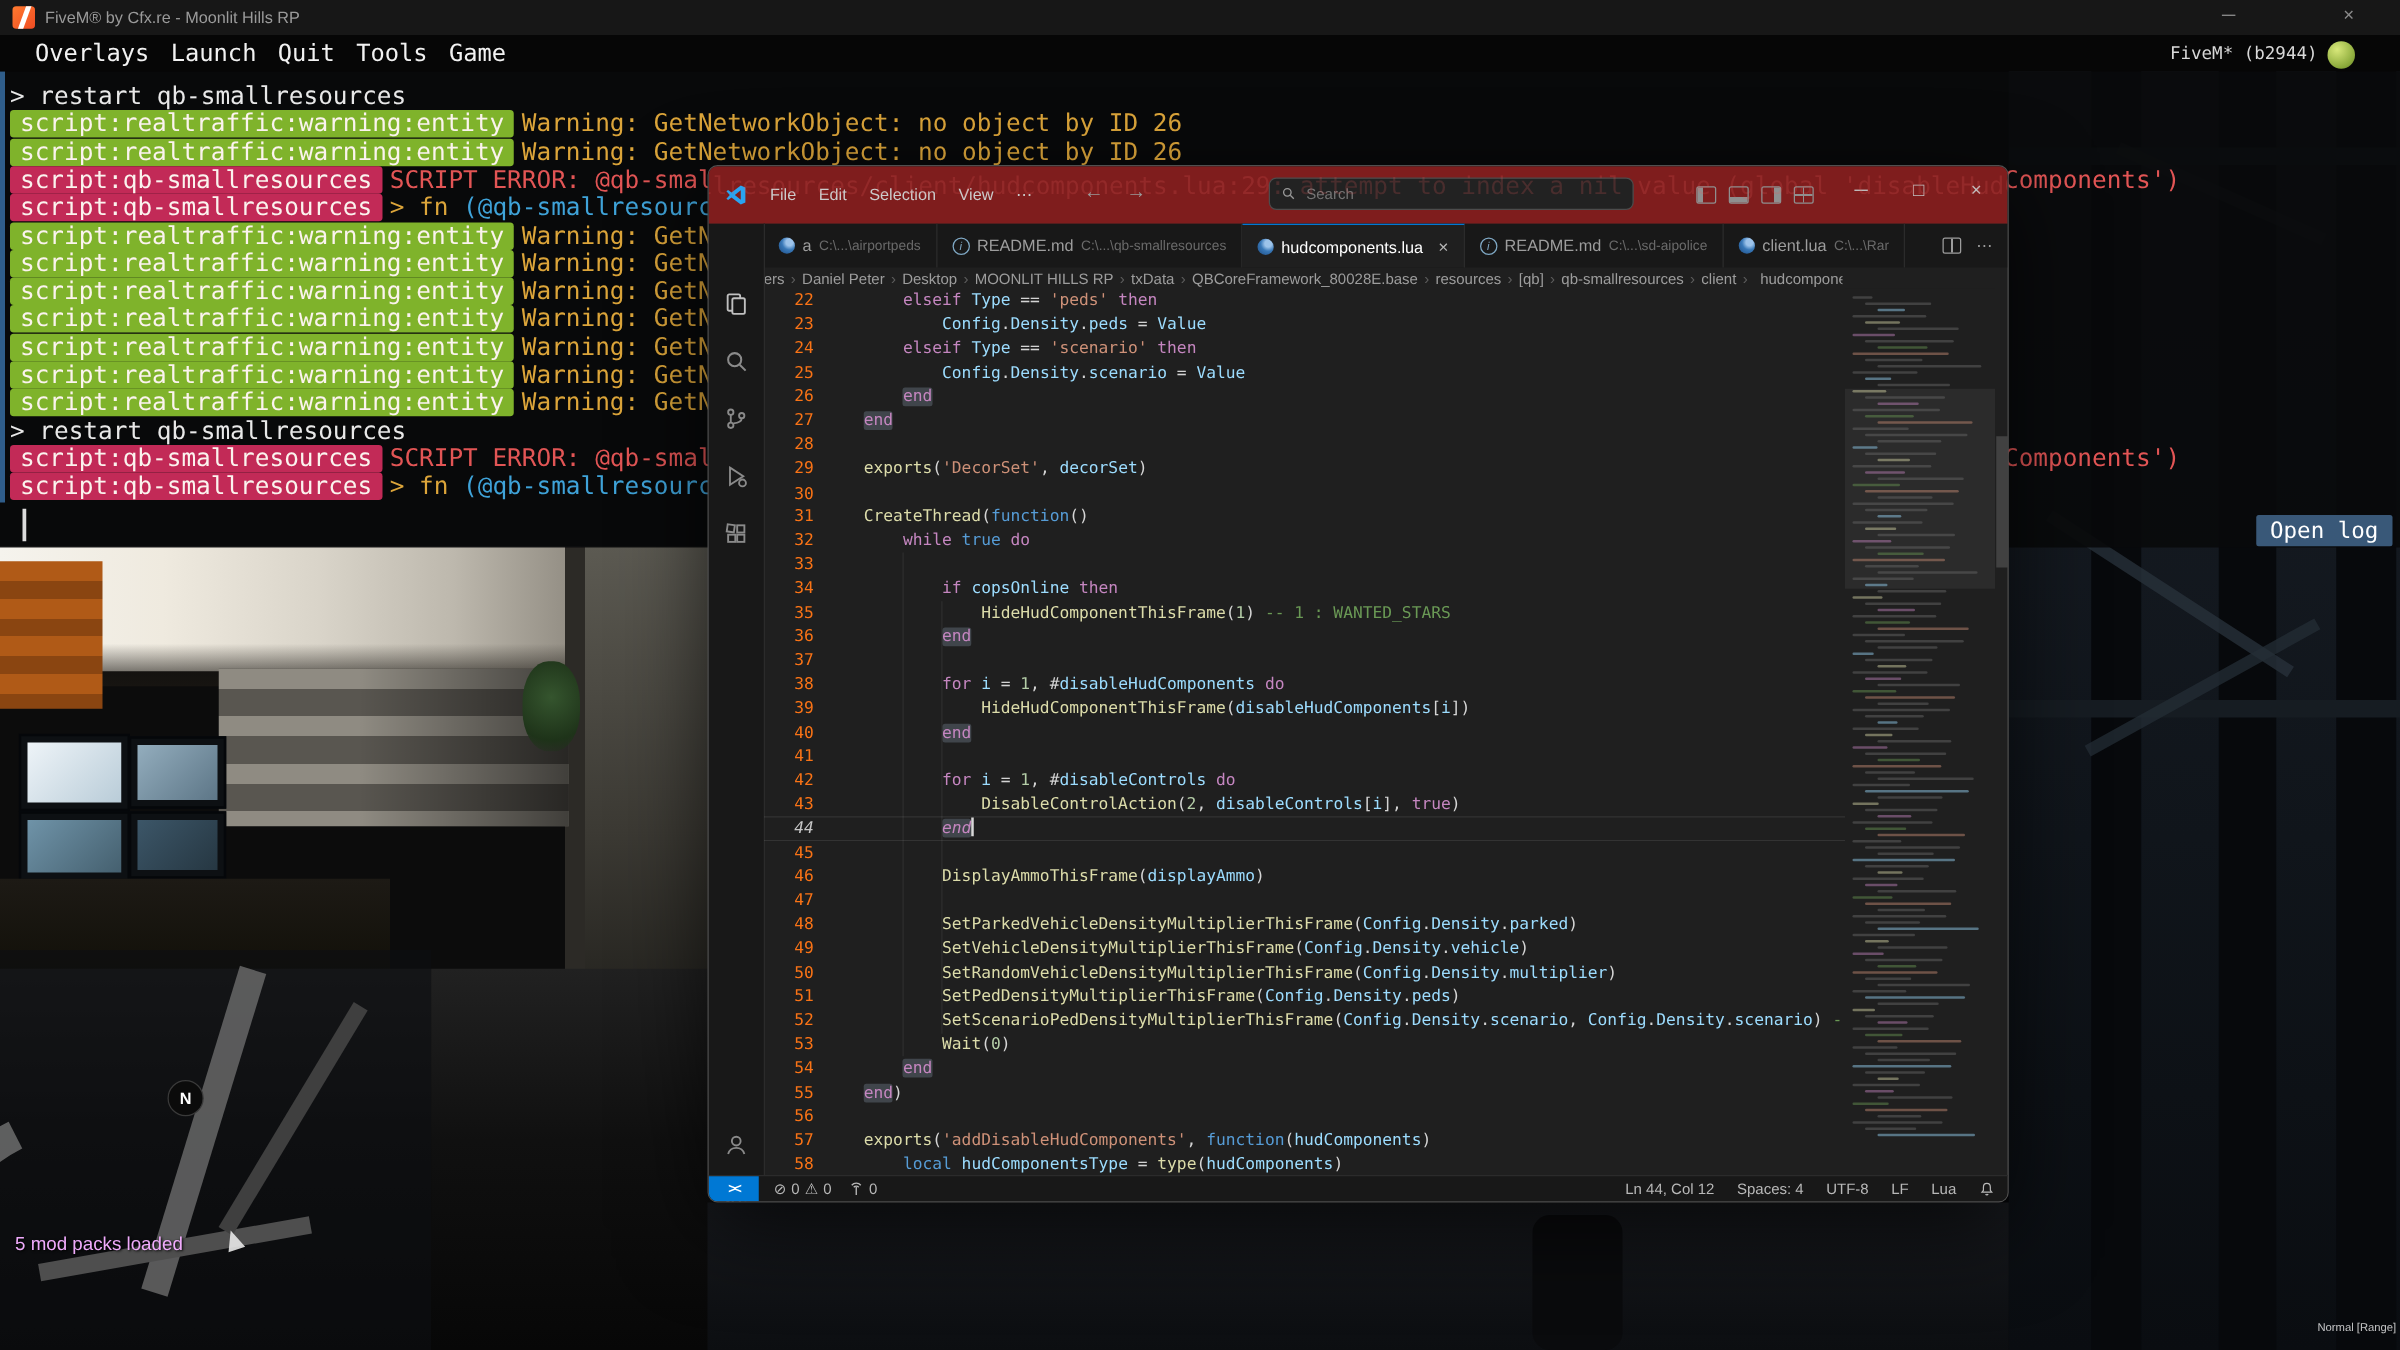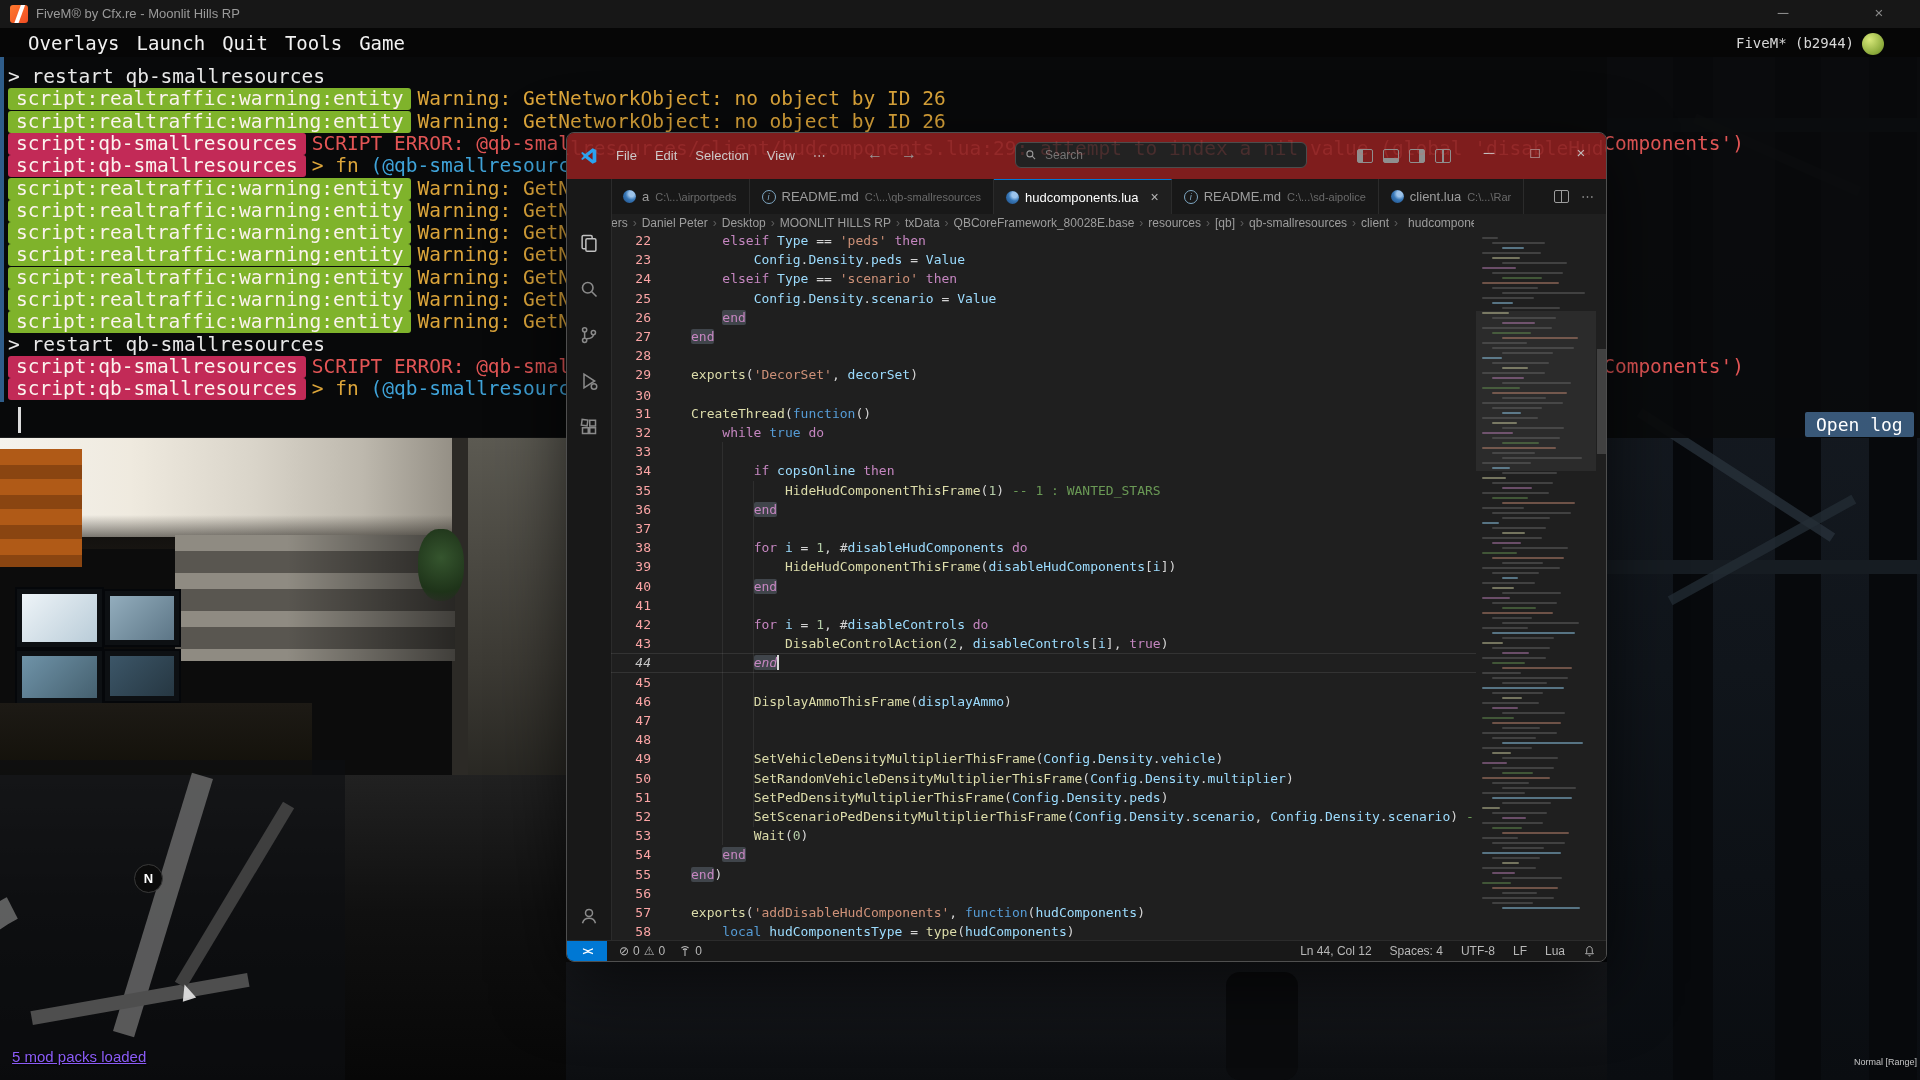--- a/index.html
+++ b/index.html
@@ -42,21 +42,21 @@
     border-radius:50%;border-top-color:transparent;border-right-color:transparent;transform:rotate(18deg);opacity:.85;}
   #gmap .r1{position:absolute;left:152px;top:10px;width:22px;height:270px;background:#6d6d6d;transform:rotate(17deg);opacity:.8;}
   #gmap .r2{position:absolute;left:30px;top:232px;width:220px;height:14px;background:#4e4e4e;transform:rotate(-10deg);}
   #gmap .r3{position:absolute;left:228px;top:30px;width:13px;height:210px;background:#3f3f3f;transform:rotate(31deg);}
   #compass{position:absolute;left:134px;top:864px;width:27px;height:27px;border-radius:50%;background:#0b0b0b;
     border:1px solid #3a3a3a;color:#fff;font:bold 13px "Liberation Sans",sans-serif;
     display:flex;align-items:center;justify-content:center;}
   #player-marker{position:absolute;left:180px;top:984px;width:0;height:0;
     border-left:7px solid transparent;border-right:7px solid transparent;border-bottom:16px solid #e8e8e8;
     transform:rotate(-18deg);opacity:.9;}
-  #mods-loaded{position:absolute;left:12px;top:1048px;color:#8b5cf6;font-size:15px;text-shadow:1px 1px 2px #000;text-decoration:underline;}
+  #mods-loaded{position:absolute;left:12px;top:987px;color:#f0abfc;font-size:15px;text-shadow:1px 1px 2px #000;}
   #corner-label{position:absolute;left:1842px;top:1057px;width:75px;color:rgba(255,255,255,.75);font-size:9px;text-align:right;}
   
   #fm-titlebar{position:absolute;left:0;top:0;width:1920px;height:28px;background:#171717;border-bottom:1px solid #000;}
   #fm-logo{position:absolute;left:10px;top:5px;width:18px;height:18px;border-radius:3px;
     background:linear-gradient(135deg,#ff7a2f 0%,#f04c23 100%);overflow:hidden;}
   #fm-logo::after{content:"";position:absolute;left:7px;top:-2px;width:4px;height:26px;background:#fff;transform:rotate(20deg);}
   #fm-title{position:absolute;left:36px;top:6px;color:#9a9a9a;font-size:13px;}
   .fm-ctrl{position:absolute;top:4px;color:#8a8a8a;font-size:15px;width:26px;text-align:center;}
   #fm-menubar{position:absolute;left:0;top:28px;width:1920px;height:29px;background:#060606;
     display:flex;align-items:center;padding-left:28px;box-sizing:border-box;gap:17px;
@@ -122,21 +122,21 @@
   #vs-breadcrumb{position:absolute;left:44px;top:81px;right:132px;height:17px;display:flex;align-items:center;
     gap:5px;font-size:12px;color:#9d9d9d;white-space:nowrap;overflow:hidden;}
   #vs-breadcrumb .sep{color:#5c5c5c;}
   
   #vs-activitybar{position:absolute;left:0;top:46px;width:44px;bottom:20px;background:#181818;border-right:1px solid #2b2b2b;}
   .act-ico{position:absolute;left:9px;width:26px;height:26px;display:flex;align-items:center;justify-content:center;}
   
   #vs-editor{position:absolute;left:44px;top:98px;width:865px;height:712px;overflow:hidden;
     font-family:"DejaVu Sans Mono",monospace;font-size:13px;}
   .code-row{position:absolute;left:0;right:0;height:19.2px;line-height:19.2px;}
-  .code-row .ln{position:absolute;left:0;width:40px;text-align:right;color:#fca5a5;}
+  .code-row .ln{position:absolute;left:0;width:40px;text-align:right;color:#f97316;}
   .code-row .codeline{position:absolute;left:80px;white-space:pre;color:#d4d4d4;}
   .code-row.cur{box-shadow:inset 0 1px 0 rgba(255,255,255,.09),inset 0 -1px 0 rgba(255,255,255,.09);}
   .code-row.cur .ln{color:#c6c6c6;}
   .tk-kw{color:#C586C0;} .tk-kw2{color:#569CD6;} .tk-fn{color:#DCDCAA;} .tk-var{color:#9CDCFE;}
   .tk-str{color:#CE9178;} .tk-num{color:#B5CEA8;} .tk-cmt{color:#6A9955;}
   .tk-hl{background:rgba(97,108,119,.5);border-radius:2px;}
   .caret{display:inline-block;width:1.5px;height:15px;background:#d8d8d8;vertical-align:-3px;}
   .guide{position:absolute;width:1px;background:#2e2e2e;}
   
   #vs-minimap{position:absolute;left:909px;top:98px;width:120px;height:712px;background:#1f1f1f;overflow:hidden;}
@@ -486,20 +486,21 @@
         <div class="code-row" style="top: 460.8px;">
           <span class="ln">46</span>
           <span class="codeline"><span>        </span><span class="tk-fn">DisplayAmmoThisFrame</span><span>(</span><span class="tk-var">displayAmmo</span><span>)</span></span>
         </div>
         <div class="code-row" style="top: 480px;">
           <span class="ln">47</span>
           <span class="codeline"></span>
         </div>
         <div class="code-row" style="top: 499.2px;">
           <span class="ln">48</span>
+          <span class="codeline"><span>        </span><span class="tk-fn">SetParkedVehicleDensityMultiplierThisFrame</span><span>(</span><span class="tk-var">Config</span><span>.</span><span class="tk-var">Density</span><span>.</span><span class="tk-var">parked</span><span>)</span></span>
         </div>
         <div class="code-row" style="top: 518.4px;">
           <span class="ln">49</span>
           <span class="codeline"><span>        </span><span class="tk-fn">SetVehicleDensityMultiplierThisFrame</span><span>(</span><span class="tk-var">Config</span><span>.</span><span class="tk-var">Density</span><span>.</span><span class="tk-var">vehicle</span><span>)</span></span>
         </div>
         <div class="code-row" style="top: 537.6px;">
           <span class="ln">50</span>
           <span class="codeline"><span>        </span><span class="tk-fn">SetRandomVehicleDensityMultiplierThisFrame</span><span>(</span><span class="tk-var">Config</span><span>.</span><span class="tk-var">Density</span><span>.</span><span class="tk-var">multiplier</span><span>)</span></span>
         </div>
         <div class="code-row" style="top: 556.8px;">

